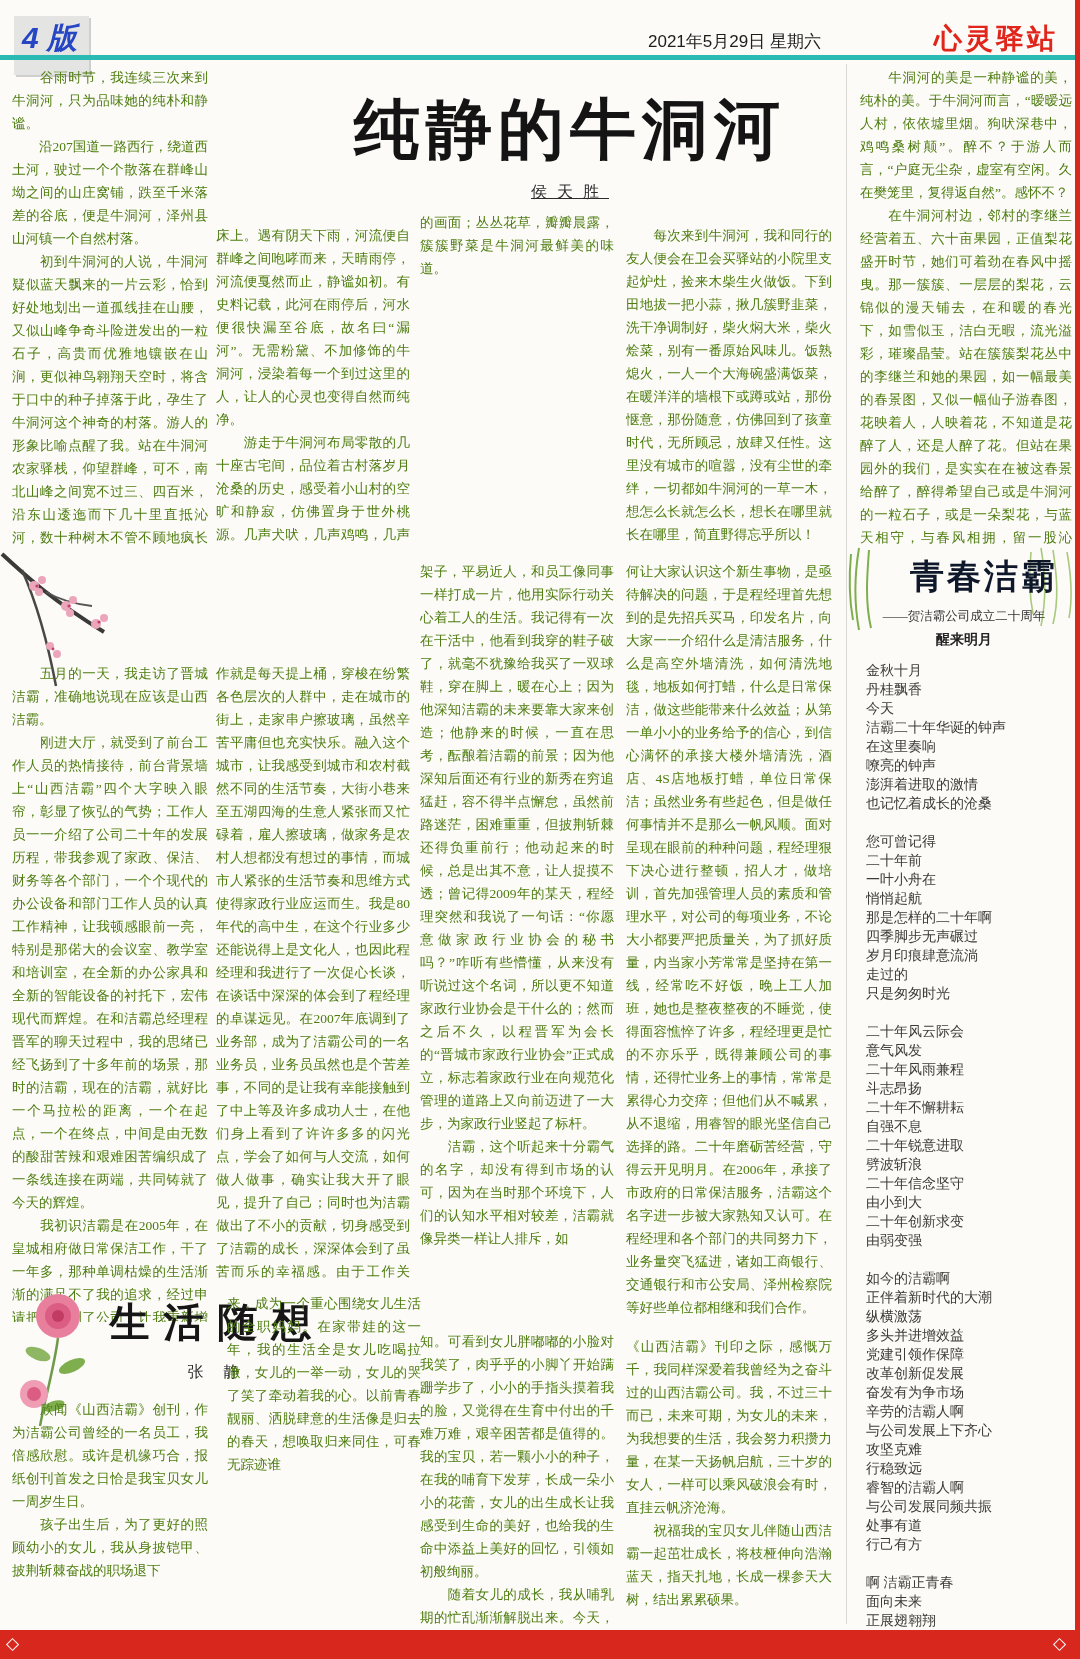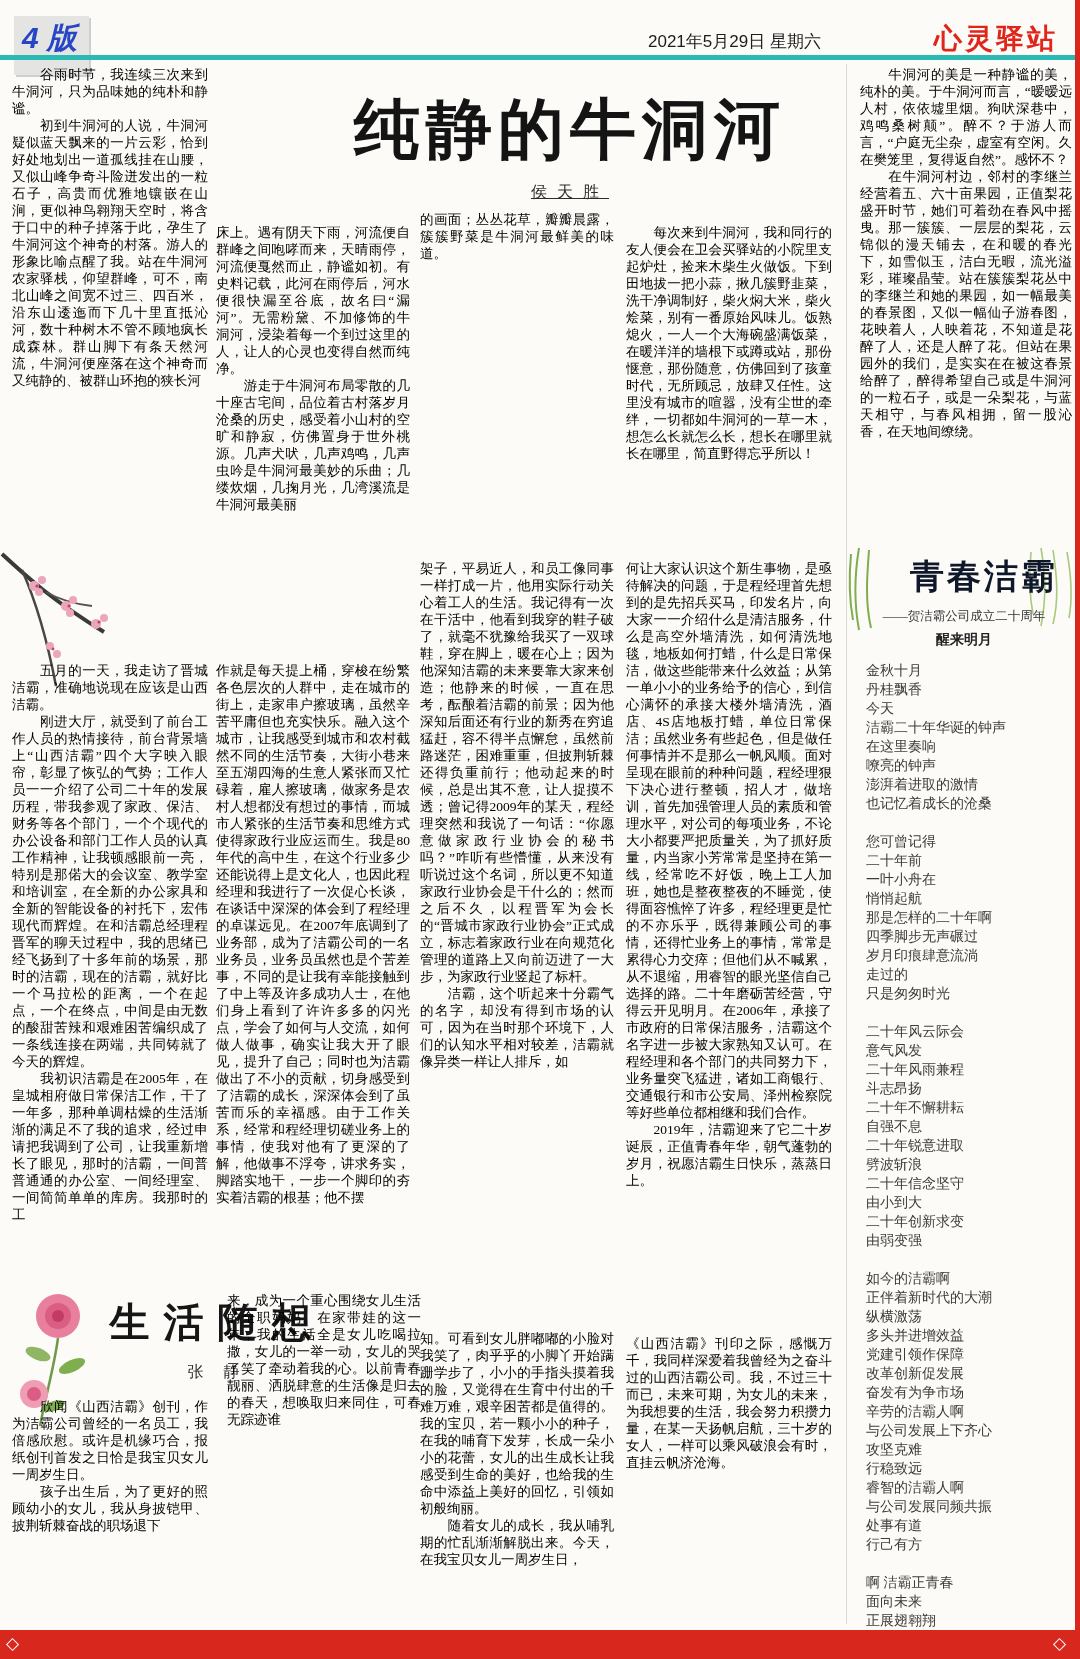--- a/index.html
+++ b/index.html
@@ -13,21 +13,21 @@
   .sectionname{position:absolute;left:888px;top:20px;font-size:28px;font-weight:bold;color:#e0251b;
                letter-spacing:3px;font-family:"Liberation Sans","DejaVu Sans",sans-serif;margin-left:46px;}
   .tealbar{position:absolute;left:0;top:55px;width:1075px;height:5px;background:#2ab9b3;}
   .right-strip{position:absolute;top:0;right:0;width:5px;height:100%;background:#d8281e;}
   .vdiv{position:absolute;left:846px;top:64px;width:1px;height:1560px;background:#ddd9d2;}
   
   .footer{position:absolute;left:0;top:1630px;width:1080px;height:29px;background:#d8281e;}
   .diamond{position:absolute;top:4px;color:#fff;font-size:17px;line-height:20px;}
   .d-left{left:6px;}  .d-right{right:14px;}
   
-  .col{position:absolute;overflow:hidden;text-align:justify;font-size:13.5px;line-height:17px;color:#000000;}
+  .col{position:absolute;overflow:hidden;text-align:justify;font-size:13.5px;line-height:23px;color:#4d7c0f;}
   .col p{margin:0;}
   
   .a1-title{position:absolute;left:315px;top:92px;width:510px;text-align:center;}
   .a1-title .t{font-family:"Liberation Sans","DejaVu Sans",sans-serif;font-weight:900;font-size:66px;
                letter-spacing:6px;color:#141414;line-height:1.15;}
   .a1-title .au{margin-top:14px;font-size:16px;letter-spacing:10px;color:#2c2c2c;text-decoration:underline;}
   
   .a2-title{position:absolute;left:80px;top:558px;width:235px;text-align:center;}
   .a2-title .t{font-size:47px;font-weight:bold;letter-spacing:5px;color:#1b1b1b;}
   .a2-title .au{margin-top:10px;font-size:16px;letter-spacing:7px;color:#2c2c2c;}
@@ -72,20 +72,21 @@
   <div class="tealbar"></div>
   <div class="right-strip"></div>
   <div class="vdiv"></div>
 
   <div class="a1-title">
     <div class="t">纯静的牛洞河</div>
     <div class="au">侯天胜</div>
   </div>
   <div class="col a1c1">
       <p>　　谷雨时节，我连续三次来到牛洞河，只为品味她的纯朴和静谧。</p>
+      <p>　　沿207国道一路西行，绕道西土河，驶过一个个散落在群峰山坳之间的山庄窝铺，跌至千米落差的谷底，便是牛洞河，泽州县山河镇一个自然村落。</p>
       <p>　　初到牛洞河的人说，牛洞河疑似蓝天飘来的一片云彩，恰到好处地划出一道孤线挂在山腰，又似山峰争奇斗险迸发出的一粒石子，高贵而优雅地镶嵌在山涧，更似神鸟翱翔天空时，将含于口中的种子掉落于此，孕生了牛洞河这个神奇的村落。游人的形象比喻点醒了我。站在牛洞河农家驿栈，仰望群峰，可不，南北山峰之间宽不过三、四百米，沿东山逶迤而下几十里直抵沁河，数十种树木不管不顾地疯长成森林。群山脚下有条天然河流，牛洞河便座落在这个神奇而又纯静的、被群山环抱的狭长河</p>
     </div>
   <div class="col a1c2">
       <p>床上。遇有阴天下雨，河流便自群峰之间咆哮而来，天晴雨停，河流便戛然而止，静谧如初。有史料记载，此河在雨停后，河水便很快漏至谷底，故名曰“漏河”。无需粉黛、不加修饰的牛洞河，浸染着每一个到过这里的人，让人的心灵也变得自然而纯净。</p>
       <p>　　游走于牛洞河布局零散的几十座古宅间，品位着古村落岁月沧桑的历史，感受着小山村的空旷和静寂，仿佛置身于世外桃源。几声犬吠，几声鸡鸣，几声虫吟是牛洞河最美妙的乐曲；几缕炊烟，几掬月光，几湾溪流是牛洞河最美丽</p>
     </div>
   <div class="col a1c3">
       <p>的画面；丛丛花草，瓣瓣晨露，簇簇野菜是牛洞河最鲜美的味道。</p>
     </div>
   <div class="col a1c4">
@@ -235,20 +236,21 @@
     </div>
   <div class="col a4c2">
       <p>来，成为一个重心围绕女儿生活的全职妈妈。在家带娃的这一年，我的生活全是女儿吃喝拉撒，女儿的一举一动，女儿的哭了笑了牵动着我的心。以前青春靓丽、洒脱肆意的生活像是归去的春天，想唤取归来同住，可春无踪迹谁</p>
     </div>
   <div class="col a4c3">
       <p>知。可看到女儿胖嘟嘟的小脸对我笑了，肉乎乎的小脚丫开始蹒跚学步了，小小的手指头摸着我的脸，又觉得在生育中付出的千难万难，艰辛困苦都是值得的。我的宝贝，若一颗小小的种子，在我的哺育下发芽，长成一朵小小的花蕾，女儿的出生成长让我感受到生命的美好，也给我的生命中添益上美好的回忆，引领如初般绚丽。</p>
       <p>　　随着女儿的成长，我从哺乳期的忙乱渐渐解脱出来。今天，在我宝贝女儿一周岁生日，</p>
     </div>
   <div class="col a4c4">
       <p>《山西洁霸》刊印之际，感慨万千，我同样深爱着我曾经为之奋斗过的山西洁霸公司。我，不过三十而已，未来可期，为女儿的未来，为我想要的生活，我会努力积攒力量，在某一天扬帆启航，三十岁的女人，一样可以乘风破浪会有时，直挂云帆济沧海。</p>
+      <p>　　祝福我的宝贝女儿伴随山西洁霸一起茁壮成长，将枝桠伸向浩瀚蓝天，指天扎地，长成一棵参天大树，结出累累硕果。</p>
     </div>
 
   <div class="footer">
     <span class="diamond d-left">◇</span>
     <span class="diamond d-right">◇</span>
   </div>
 
 </div>
 
 </body></html>

